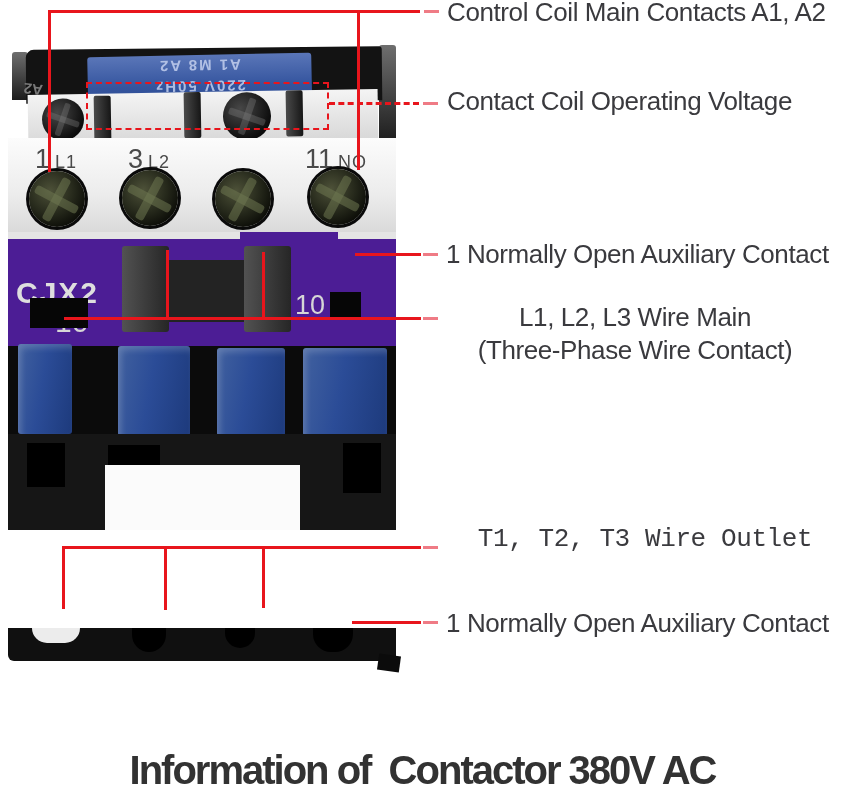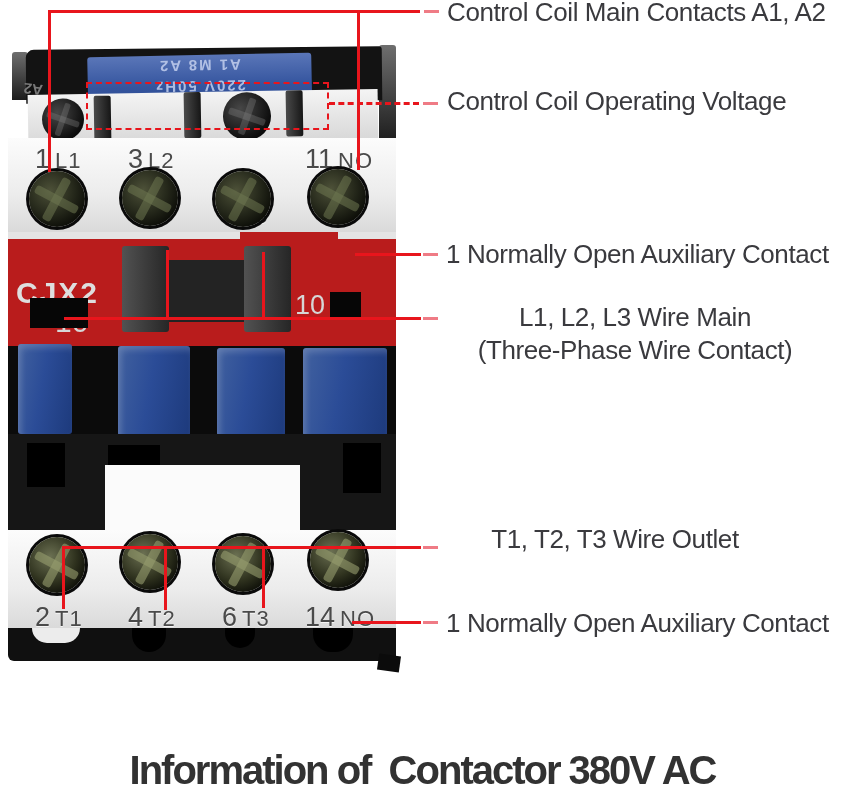--- a/index.html
+++ b/index.html
@@ -42,31 +42,31 @@
   .coil-screw{position:absolute;border-radius:50%;
         background:radial-gradient(circle at 36% 34%,#474747,#0c0c0c 72%);}
   .coil-screw::before,.coil-screw::after{content:"";position:absolute;left:10%;top:44%;
         width:80%;height:14%;background:rgba(130,130,130,.35);border-radius:2px;}
   .coil-screw::before{transform:rotate(20deg);} .coil-screw::after{transform:rotate(110deg);}
 
   .strip{position:absolute;left:8px;width:388px;
          background:linear-gradient(180deg,#fcfcfc 0%,#ececec 60%,#dadada 100%);}
   .tlabel{position:absolute;color:#4a4a4a;white-space:nowrap;
           text-shadow:0 1px 0 rgba(255,255,255,.7);}
-  .tnum{font-size:27px;} .tcode{font-size:22px;margin-left:5px;letter-spacing:1px;}
+  .tnum{font-size:27px;} .tcode{font-size:18px;margin-left:5px;letter-spacing:1px;}
   .screw{position:absolute;width:56px;height:56px;border-radius:50%;
          background:radial-gradient(circle at 38% 35%,#4d5138 0%,#272a1c 45%,#0b0c07 78%);
          box-shadow:0 0 0 3px #0a0a0a;}
   .screw::before,.screw::after{content:"";position:absolute;left:8%;top:42%;width:84%;
          height:16%;background:rgba(110,118,80,.55);border-radius:3px;}
   .screw::before{transform:rotate(28deg);} .screw::after{transform:rotate(118deg);}
   .screw.speckle{background:radial-gradient(circle at 38% 35%,#6b7052 0%,#30331f 50%,#0c0d07 80%);}
   .screw.speckle::before,.screw.speckle::after{background:rgba(150,156,110,.6);}
 
-  .mid-body{position:absolute;left:8px;top:232px;width:388px;height:114px;background:#b91c1c;}
+  .mid-body{position:absolute;left:8px;top:232px;width:388px;height:114px;background:#4c1d95;}
   .sliver{position:absolute;top:0;height:7px;background:#e4e4e4;}
   .pillar{position:absolute;top:14px;width:47px;height:86px;border-radius:3px;
           background:linear-gradient(90deg,#525252,#262626);}
   .recess{position:absolute;left:161px;top:28px;width:75px;height:62px;background:#232323;}
   .brand{position:absolute;left:8px;top:44px;font-size:30px;font-weight:700;
          color:#dedede;letter-spacing:2px;}
   .rating{position:absolute;color:#d6d6d6;font-size:30px;}
   .dark-rect{position:absolute;background:#060606;}
 
   .rockers{position:absolute;left:8px;top:346px;width:388px;height:88px;background:#0b0b0b;}
@@ -149,38 +149,20 @@
       <div class="rocker" style="left:295px;top:2px;width:84px;height:88px;"></div>
     </div>
 
     <div class="lower-band">
       <div class="hole" style="left:19px;top:9px;width:38px;height:44px;"></div>
       <div class="hole" style="left:100px;top:11px;width:52px;height:60px;"></div>
       <div class="hole" style="left:335px;top:9px;width:38px;height:50px;"></div>
       <div class="white-label"></div>
     </div>
 
-    <div class="strip" style="top:530px;height:98px;">
-      <div class="screw speckle" style="left:21px;top:7px;"></div>
-      <div class="screw speckle" style="left:114px;top:4px;"></div>
-      <div class="screw speckle" style="left:207px;top:6px;"></div>
-      <div class="screw speckle" style="left:302px;top:2px;"></div>
-      <div class="tlabel" style="left:27px;top:72px;">
-        <span class="tnum">2</span><span class="tcode">T1</span>
-      </div>
-      <div class="tlabel" style="left:120px;top:72px;">
-        <span class="tnum">4</span><span class="tcode">T2</span>
-      </div>
-      <div class="tlabel" style="left:214px;top:72px;">
-        <span class="tnum">6</span><span class="tcode">T3</span>
-      </div>
-      <div class="tlabel" style="left:297px;top:72px;">
-        <span class="tnum">14</span><span class="tcode">NO</span>
-      </div>
-    </div>
 
     <div class="bottom-band">
       <div class="notch white" style="left:24px;width:48px;height:15px;"></div>
       <div class="notch" style="left:124px;width:34px;height:24px;"></div>
       <div class="notch" style="left:217px;width:30px;height:20px;"></div>
       <div class="notch" style="left:305px;width:40px;height:24px;"></div>
     </div>
     <div class="tab"></div>
   </div>
 
@@ -204,28 +186,28 @@
   <div class="red-h" style="left:62px;top:546px;width:359px;"></div>
   <div class="red-v" style="left:62px;top:546px;height:63px;"></div>
   <div class="red-v" style="left:164px;top:546px;height:64px;"></div>
   <div class="red-v" style="left:262px;top:546px;height:62px;"></div>
   <div class="pink-h" style="left:423px;top:546px;width:15px;"></div>
 
   <div class="red-h" style="left:352px;top:621px;width:69px;"></div>
   <div class="pink-h" style="left:423px;top:621px;width:15px;"></div>
 
   <div class="ann" style="left:447px;top:-3px;">Control Coil Main Contacts A1, A2</div>
-  <div class="ann" style="left:447px;top:86px;">Control Coil Operating Voltage</div>
+  <div class="ann" style="left:447px;top:86px;">Contact Coil Operating Voltage</div>
   <div class="ann" style="left:446px;top:239px;">1 Normally Open Auxiliary Contact</div>
 
   <div class="ann center" style="left:447px;top:301px;width:376px;">
     <div>L1, L2, L3 Wire Main</div>
     <div>(Three-Phase Wire Contact)</div>
   </div>
 
-  <div class="ann center" style="left:422px;top:523px;width:386px;">
+  <div class="ann center" style="left:452px;top:523px;width:386px;font-family:Liberation Mono, monospace;">
     <div>T1, T2, T3 Wire Outlet</div>
   </div>
 
   <div class="ann" style="left:446px;top:608px;">1 Normally Open Auxiliary Contact</div>
 
   <div class="title">Information of  Contactor 380V AC</div>
 </div>
 
 </body></html>

